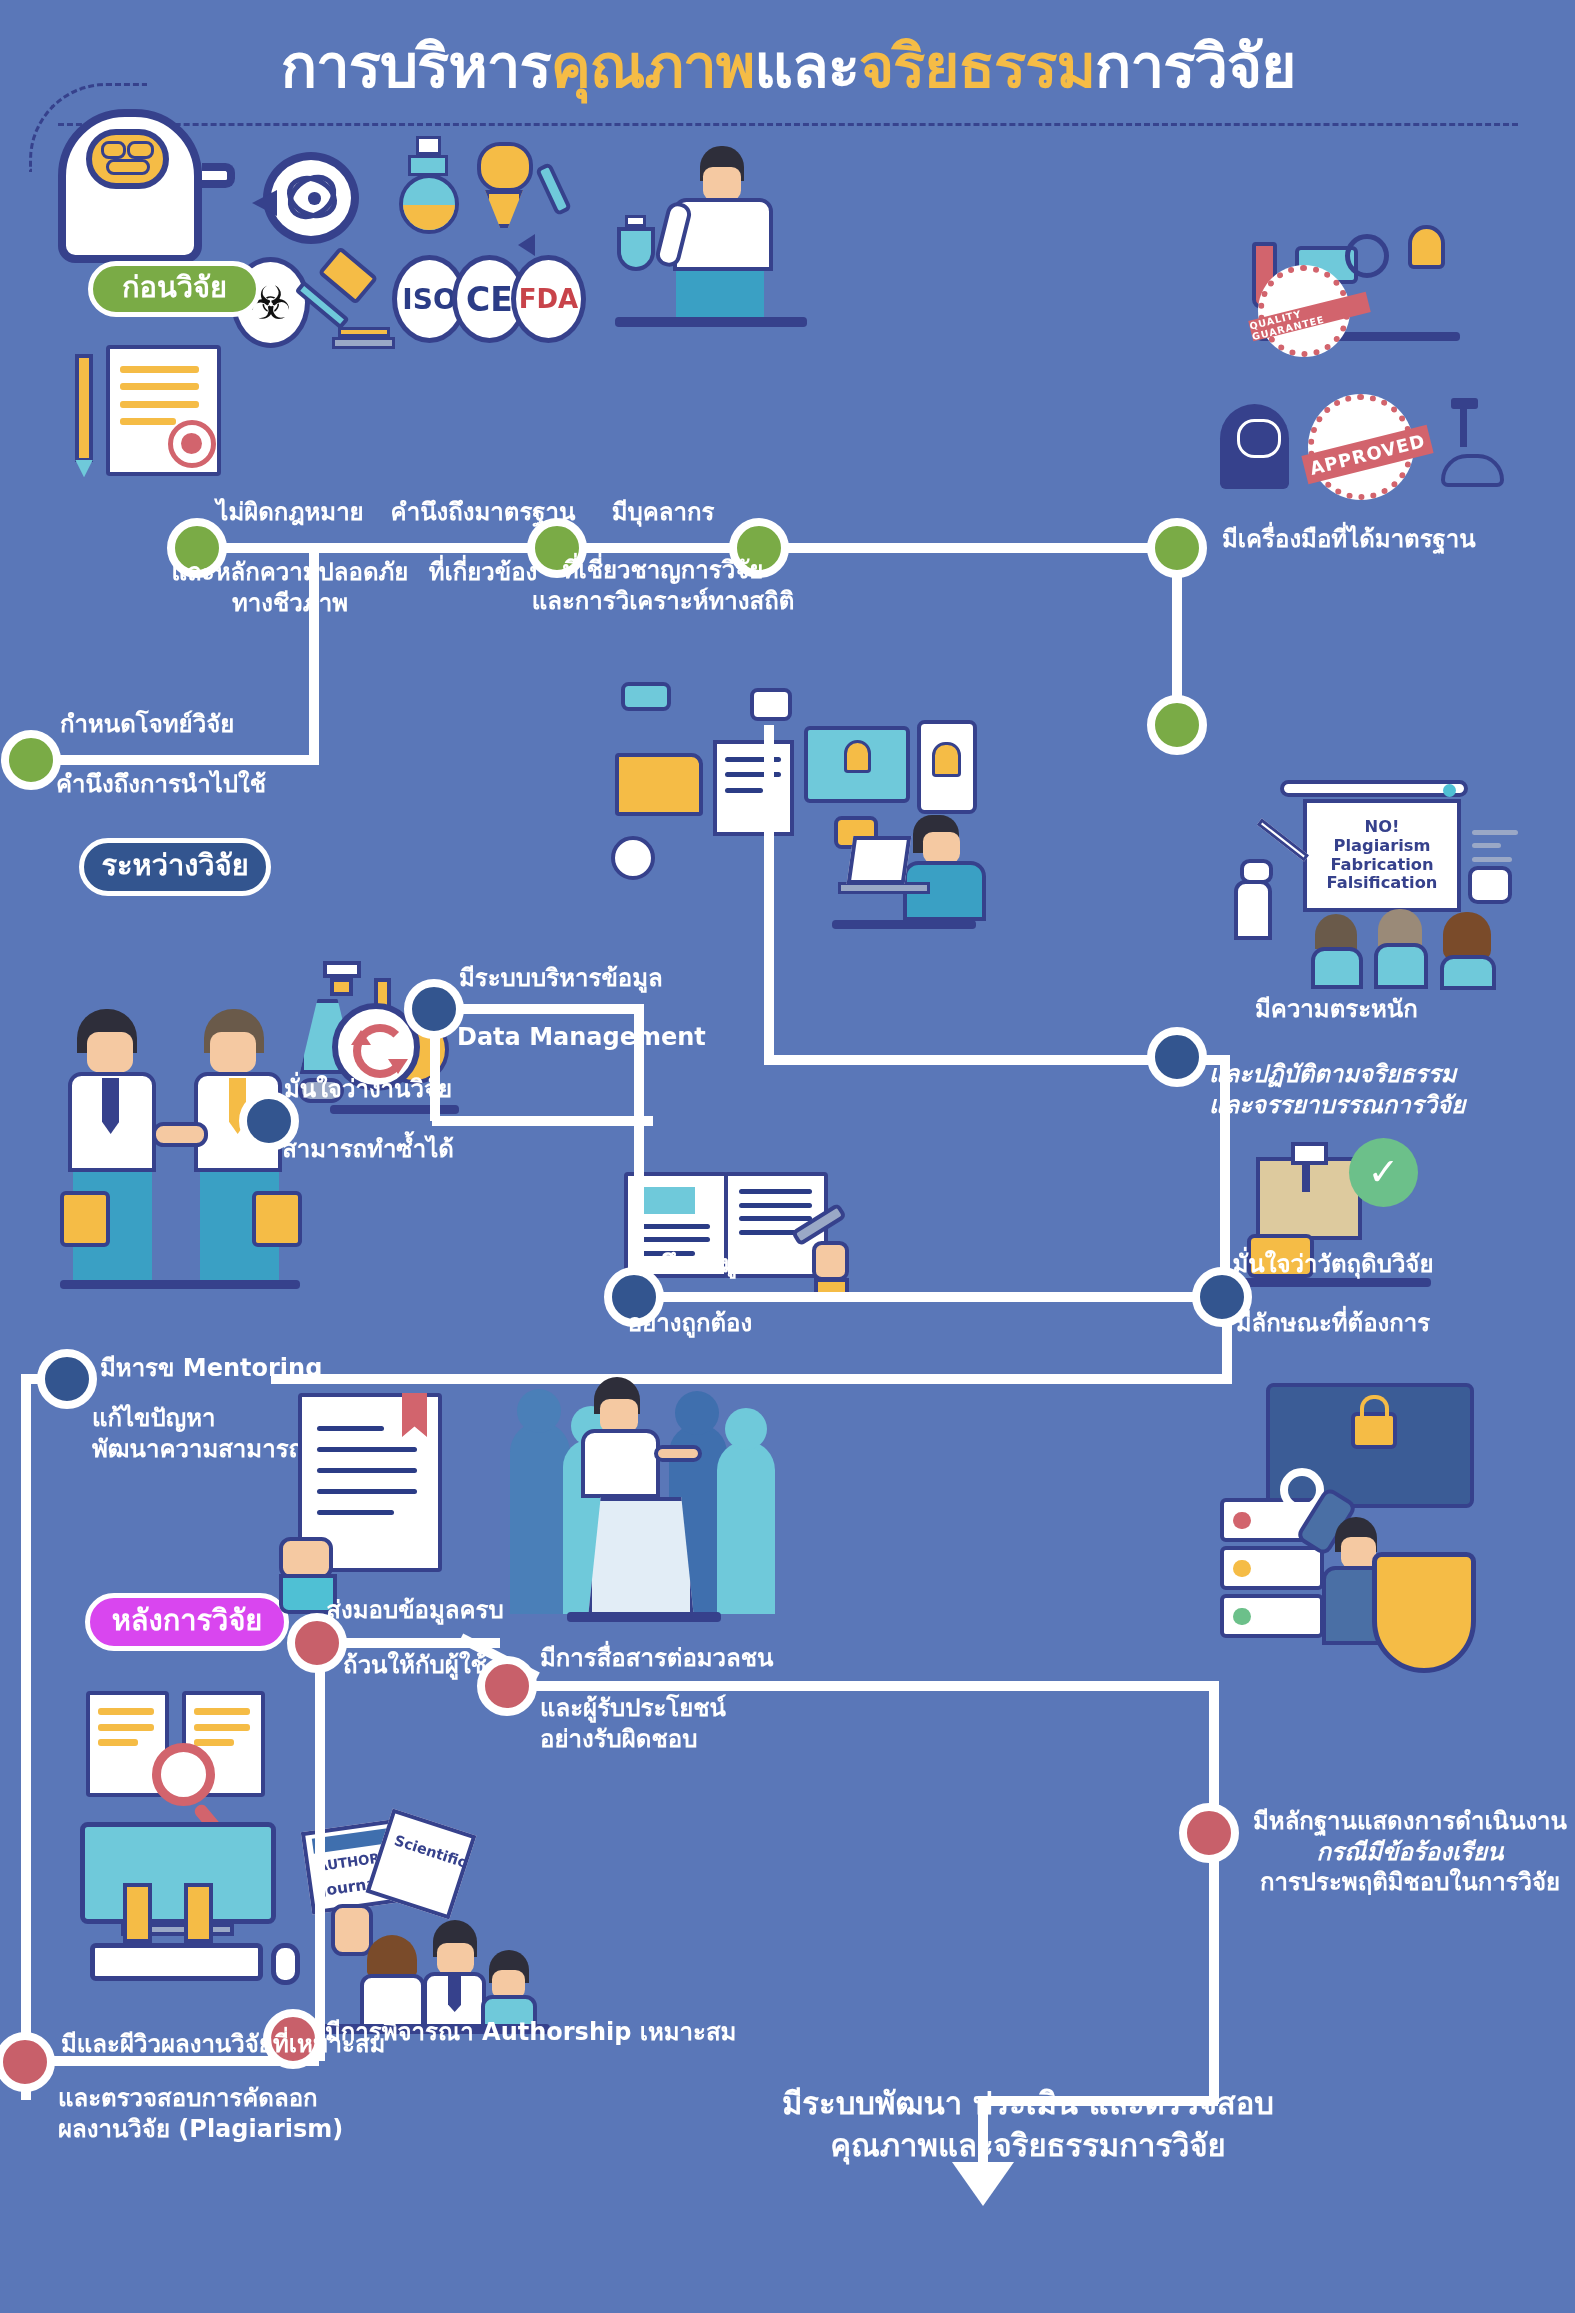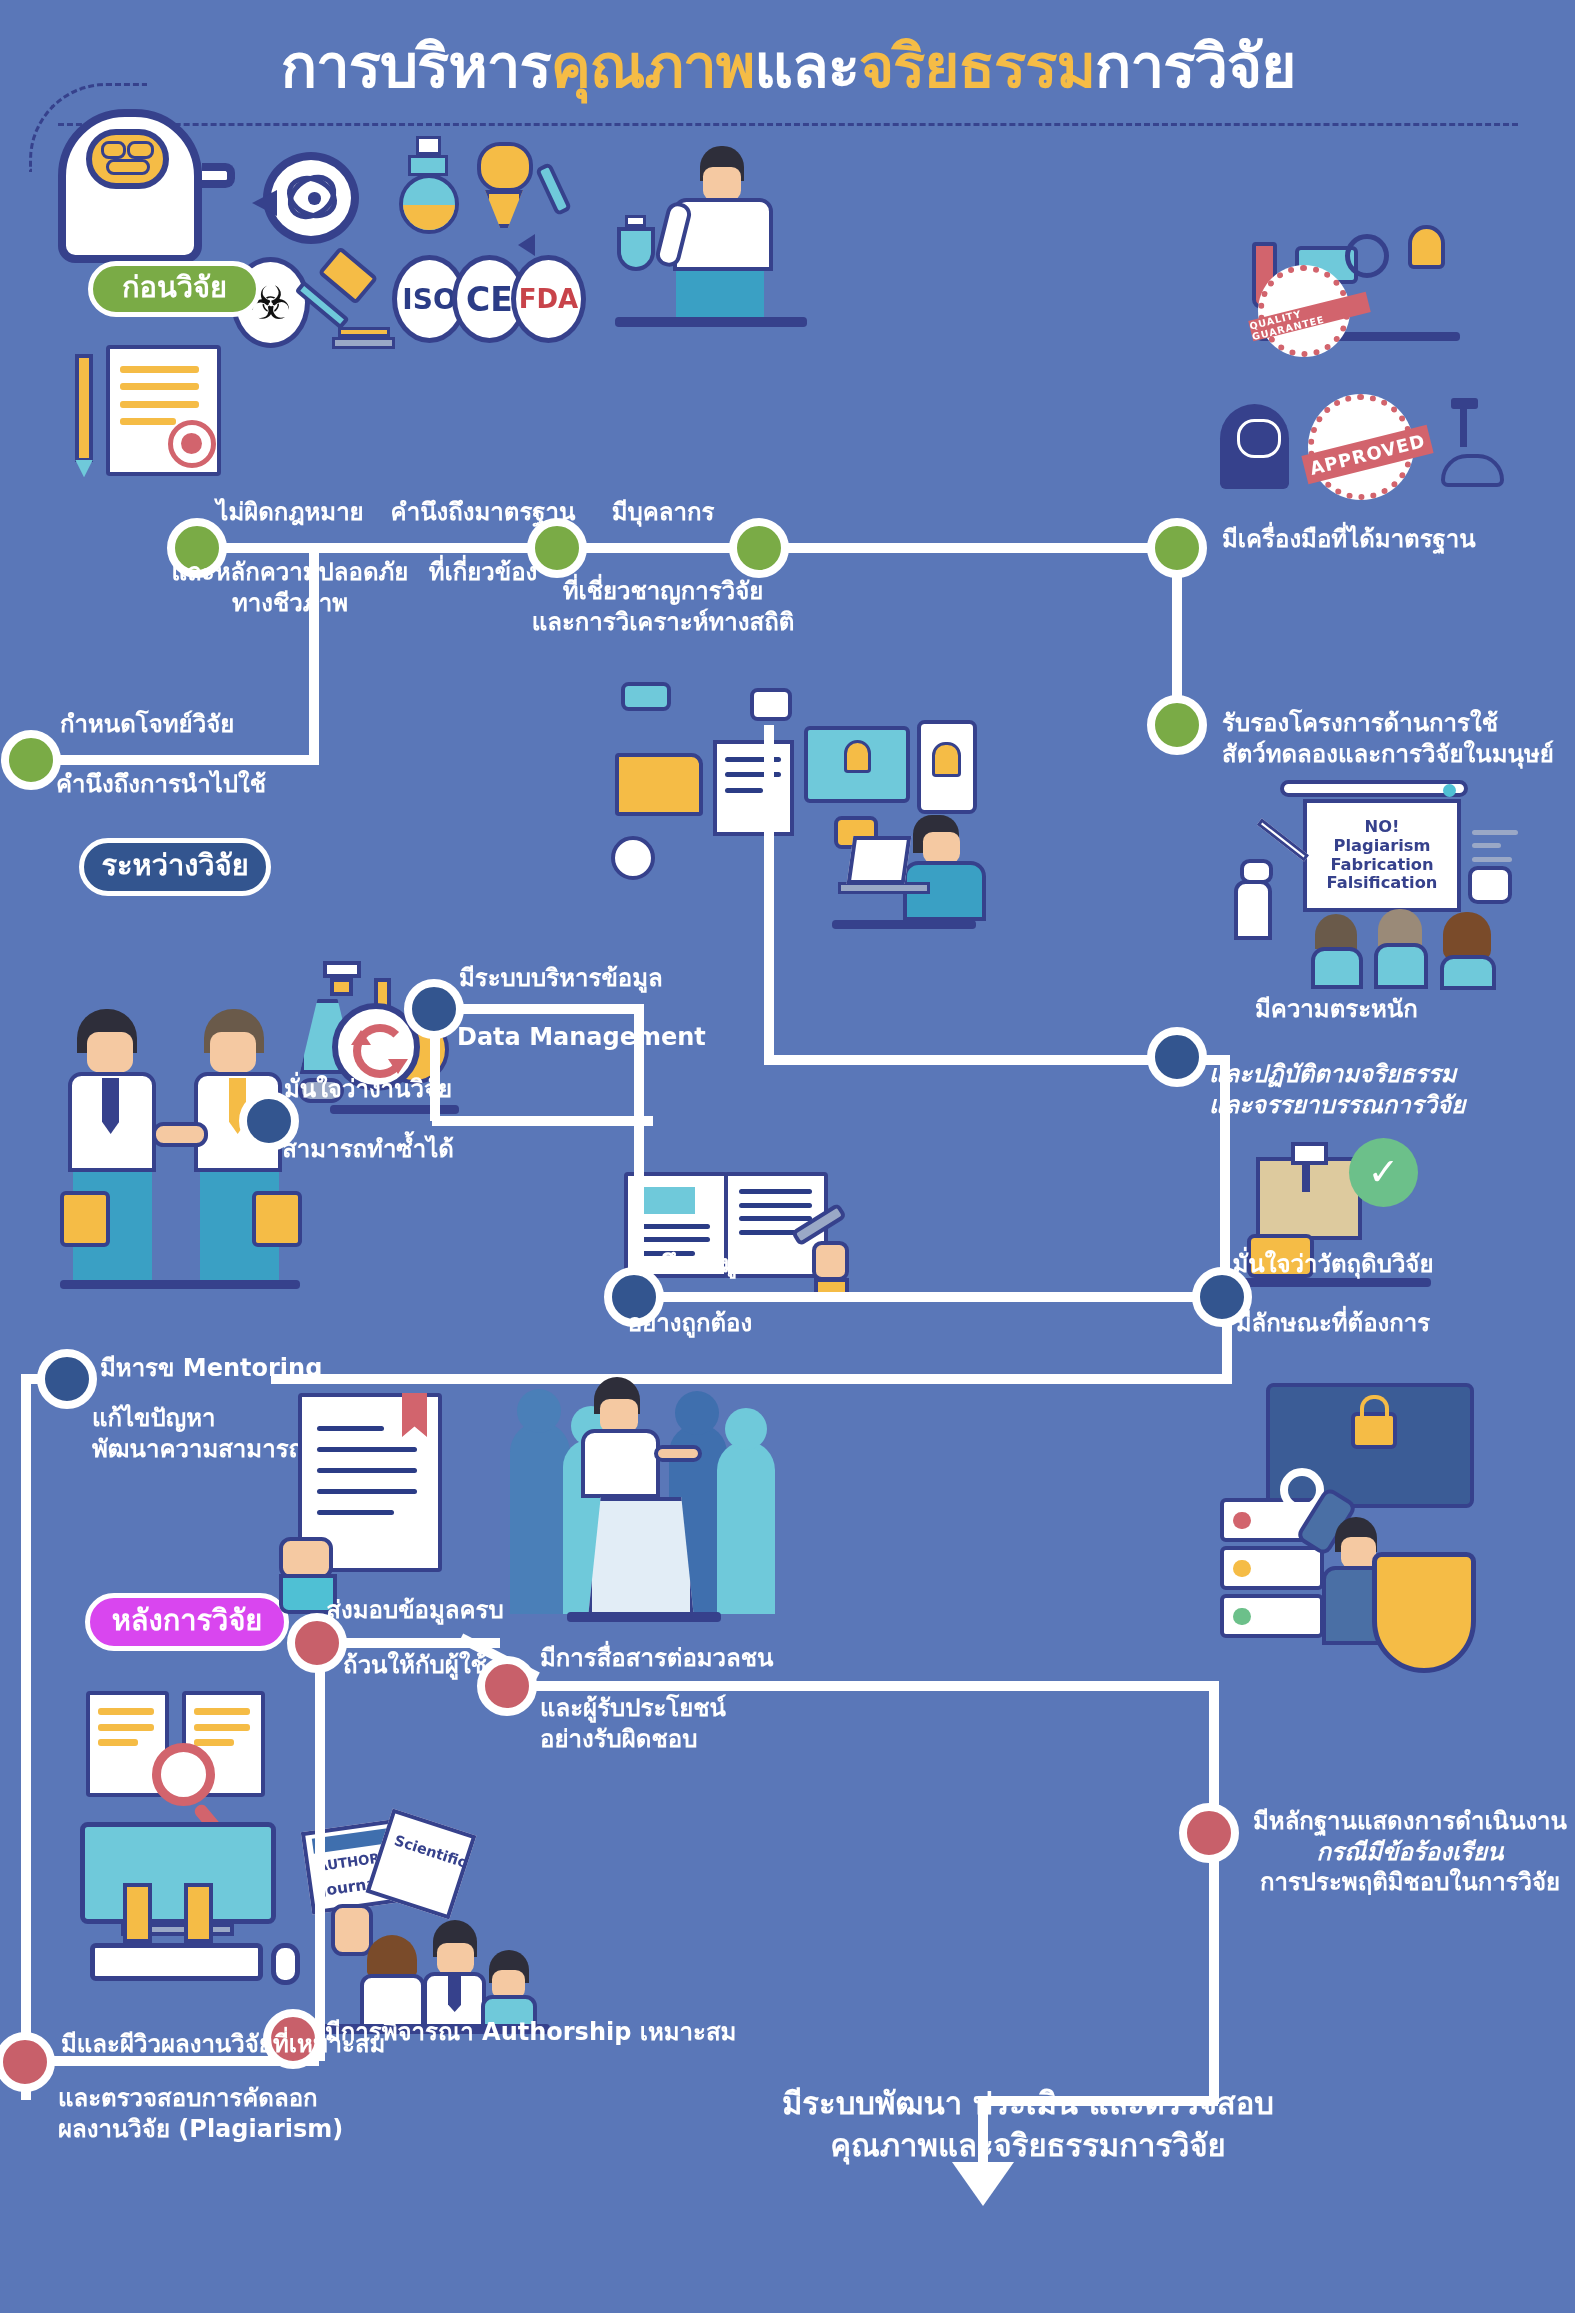--- a/index.html
+++ b/index.html
@@ -287,33 +287,29 @@
   <div class="lbl ctr" style="left:483px;top:497px;">
     <div>คำนึงถึงมาตรฐาน</div>
   </div>
   <div class="lbl ctr" style="left:483px;top:557px;">
     <div>ที่เกี่ยวข้อง</div>
   </div>
 
   <div class="lbl ctr" style="left:663px;top:497px;">
     <div>มีบุคลากร</div>
   </div>
-  <div class="lbl ctr" style="left:663px;top:576px;">
+  <div class="lbl ctr" style="left:663px;top:555px;">
     <div>ที่เชี่ยวชาญการวิจัย</div>
     <div>และการวิเคราะห์ทางสถิติ</div>
   </div>
 
   <div class="lbl lft" style="left:1222px;top:524px;">
     <div>มีเครื่องมือที่ได้มาตรฐาน</div>
   </div>
 
-  <div class="lbl lft" style="left:1222px;top:708px;">
-    <div>รับรองโครงการด้านการใช้</div>
-    <div>สัตว์ทดลองและการวิจัยในมนุษย์</div>
-  </div>
 
   <div class="badge badge-blue" style="left:79px;top:838px;width:192px;height:58px;">
     <span>ระหว่างวิจัย</span>
   </div>
 
   <div class="ill" style="left:596px;top:682px;width:461px;height:269px;">
     <div class="rect" style="left:19px;top:71px;width:88px;height:63px;background:#f5bc46;border:4.8px solid #36418c;border-radius:3.8px 11.5px 3.8px 3.8px;box-sizing:border-box;"></div>
     <div class="rect" style="left:117px;top:58px;width:81px;height:96px;background:#fff;border:4.8px solid #36418c;box-sizing:border-box;"></div>
     <div class="line-b" style="left:129px;top:75px;width:56px;"></div>
     <div class="line-b" style="left:129px;top:90px;width:56px;"></div>

